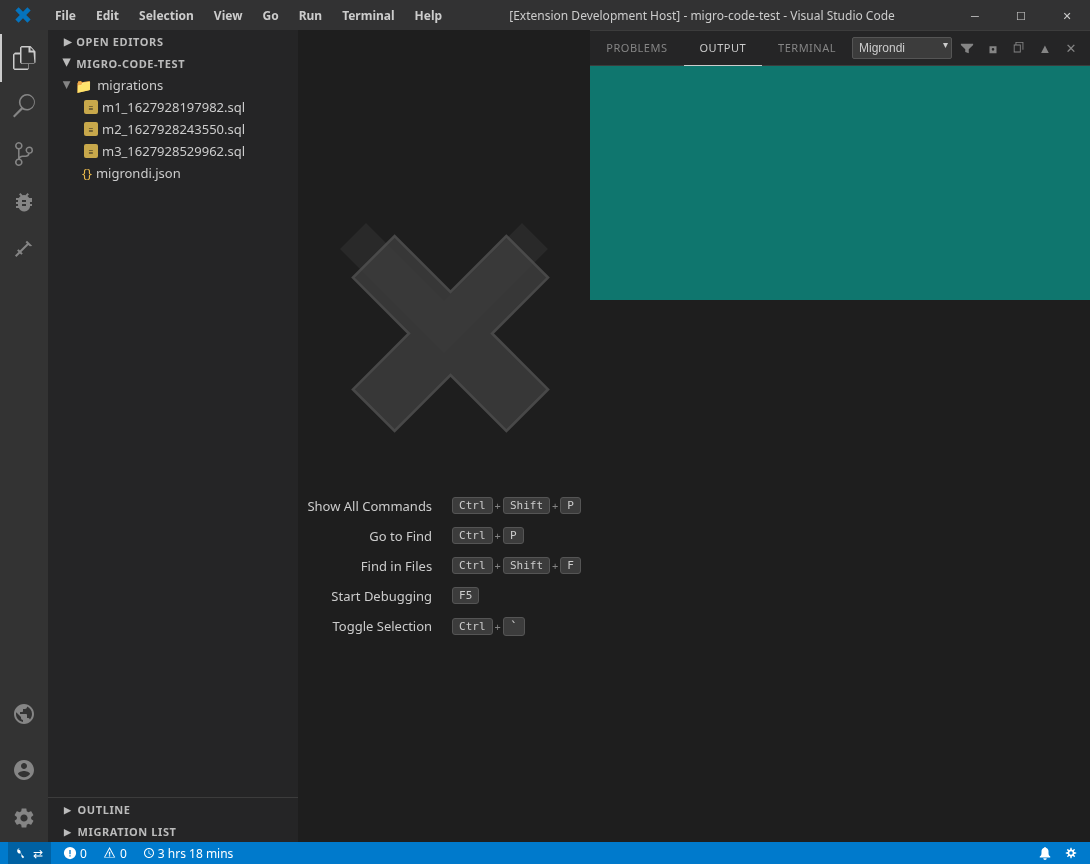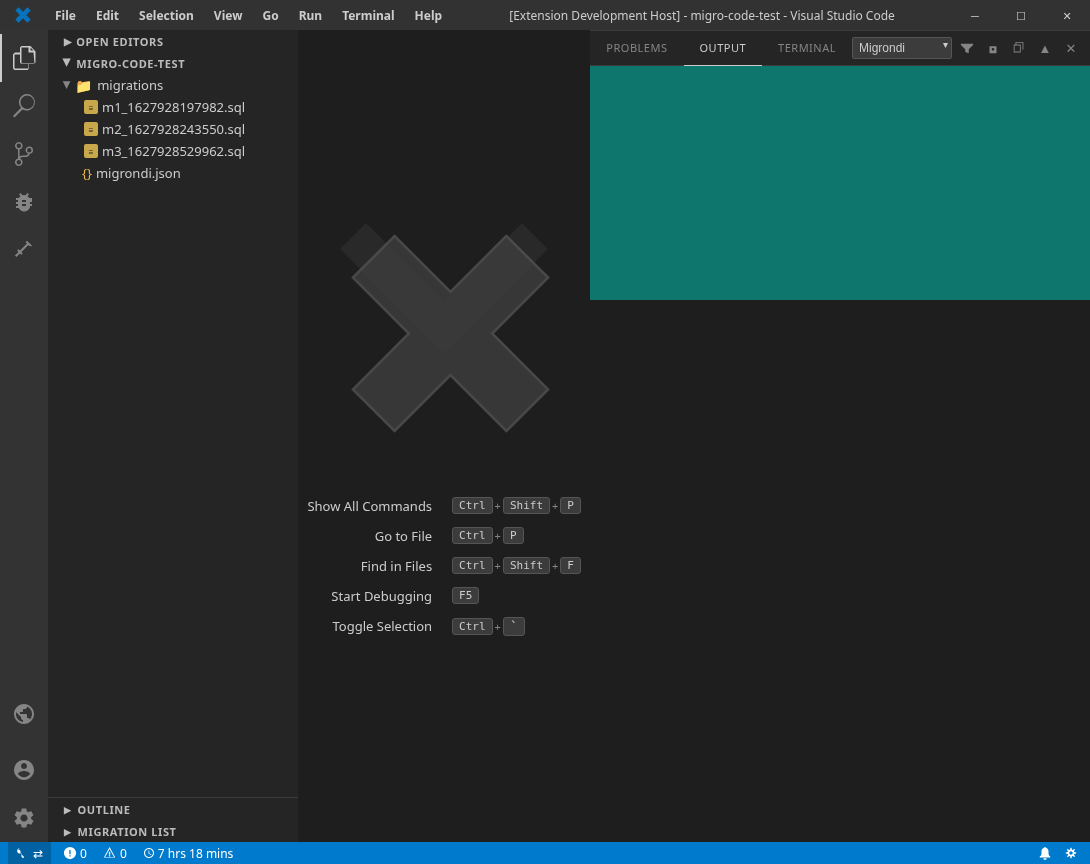--- a/index.html
+++ b/index.html
@@ -542,21 +542,21 @@
 
         <div class="shortcut-label">Show All Commands</div>
         <div class="shortcut-keys">
           <span class="key">Ctrl</span>
           <span class="key-plus">+</span>
           <span class="key">Shift</span>
           <span class="key-plus">+</span>
           <span class="key">P</span>
         </div>
 
-        <div class="shortcut-label">Go to File</div>
+        <div class="shortcut-label">Go to Find</div>
         <div class="shortcut-keys">
           <span class="key">Ctrl</span>
           <span class="key-plus">+</span>
           <span class="key">P</span>
         </div>
 
         <div class="shortcut-label">Find in Files</div>
         <div class="shortcut-keys">
           <span class="key">Ctrl</span>
           <span class="key-plus">+</span>
@@ -639,21 +639,21 @@
       <svg width="14" height="14" viewBox="0 0 16 16" fill="white">
         <path d="M7.5 1L1 13h13L7.5 1zm0 2.5l5 9H2.5l5-9zm-.75 3h1.5v3.5h-1.5V6.5zm0 4h1.5v1.5h-1.5V10.5z"></path>
       </svg>
       <span>0</span>
     </div>
 
     <div class="statusbar-item">
       <svg width="12" height="12" viewBox="0 0 24 24" fill="white">
         <path d="M12 2C6.48 2 2 6.48 2 12s4.48 10 10 10 10-4.48 10-10S17.52 2 12 2zm0 18c-4.41 0-8-3.59-8-8s3.59-8 8-8 8 3.59 8 8-3.59 8-8 8zm.5-13H11v6l5.25 3.15.75-1.23-4.5-2.67V7z"></path>
       </svg>
-      <span>7 hrs 18 mins</span>
+      <span>3 hrs 18 mins</span>
     </div>
   </div>
   <div class="statusbar-right">
     <div class="statusbar-item">
       <svg width="14" height="14" viewBox="0 0 16 16" fill="white">
         <path d="M14 12v1H2v-1l.73-.58c.45-.35.81-.83.99-1.38C3.96 9.01 4 8 4 7V6c0-1.86 1.28-3.42 3-3.86V2a1 1 0 0 1 2 0v.14C10.72 2.58 12 4.14 12 6v1c0 1 .04 2.01.28 3.04.18.55.54 1.03.99 1.38L14 12zm-6 4a2 2 0 0 0 2-2H6a2 2 0 0 0 2 2z"></path>
       </svg>
     </div>
     <div class="statusbar-item">
       <svg width="14" height="14" viewBox="0 0 16 16" fill="white">

